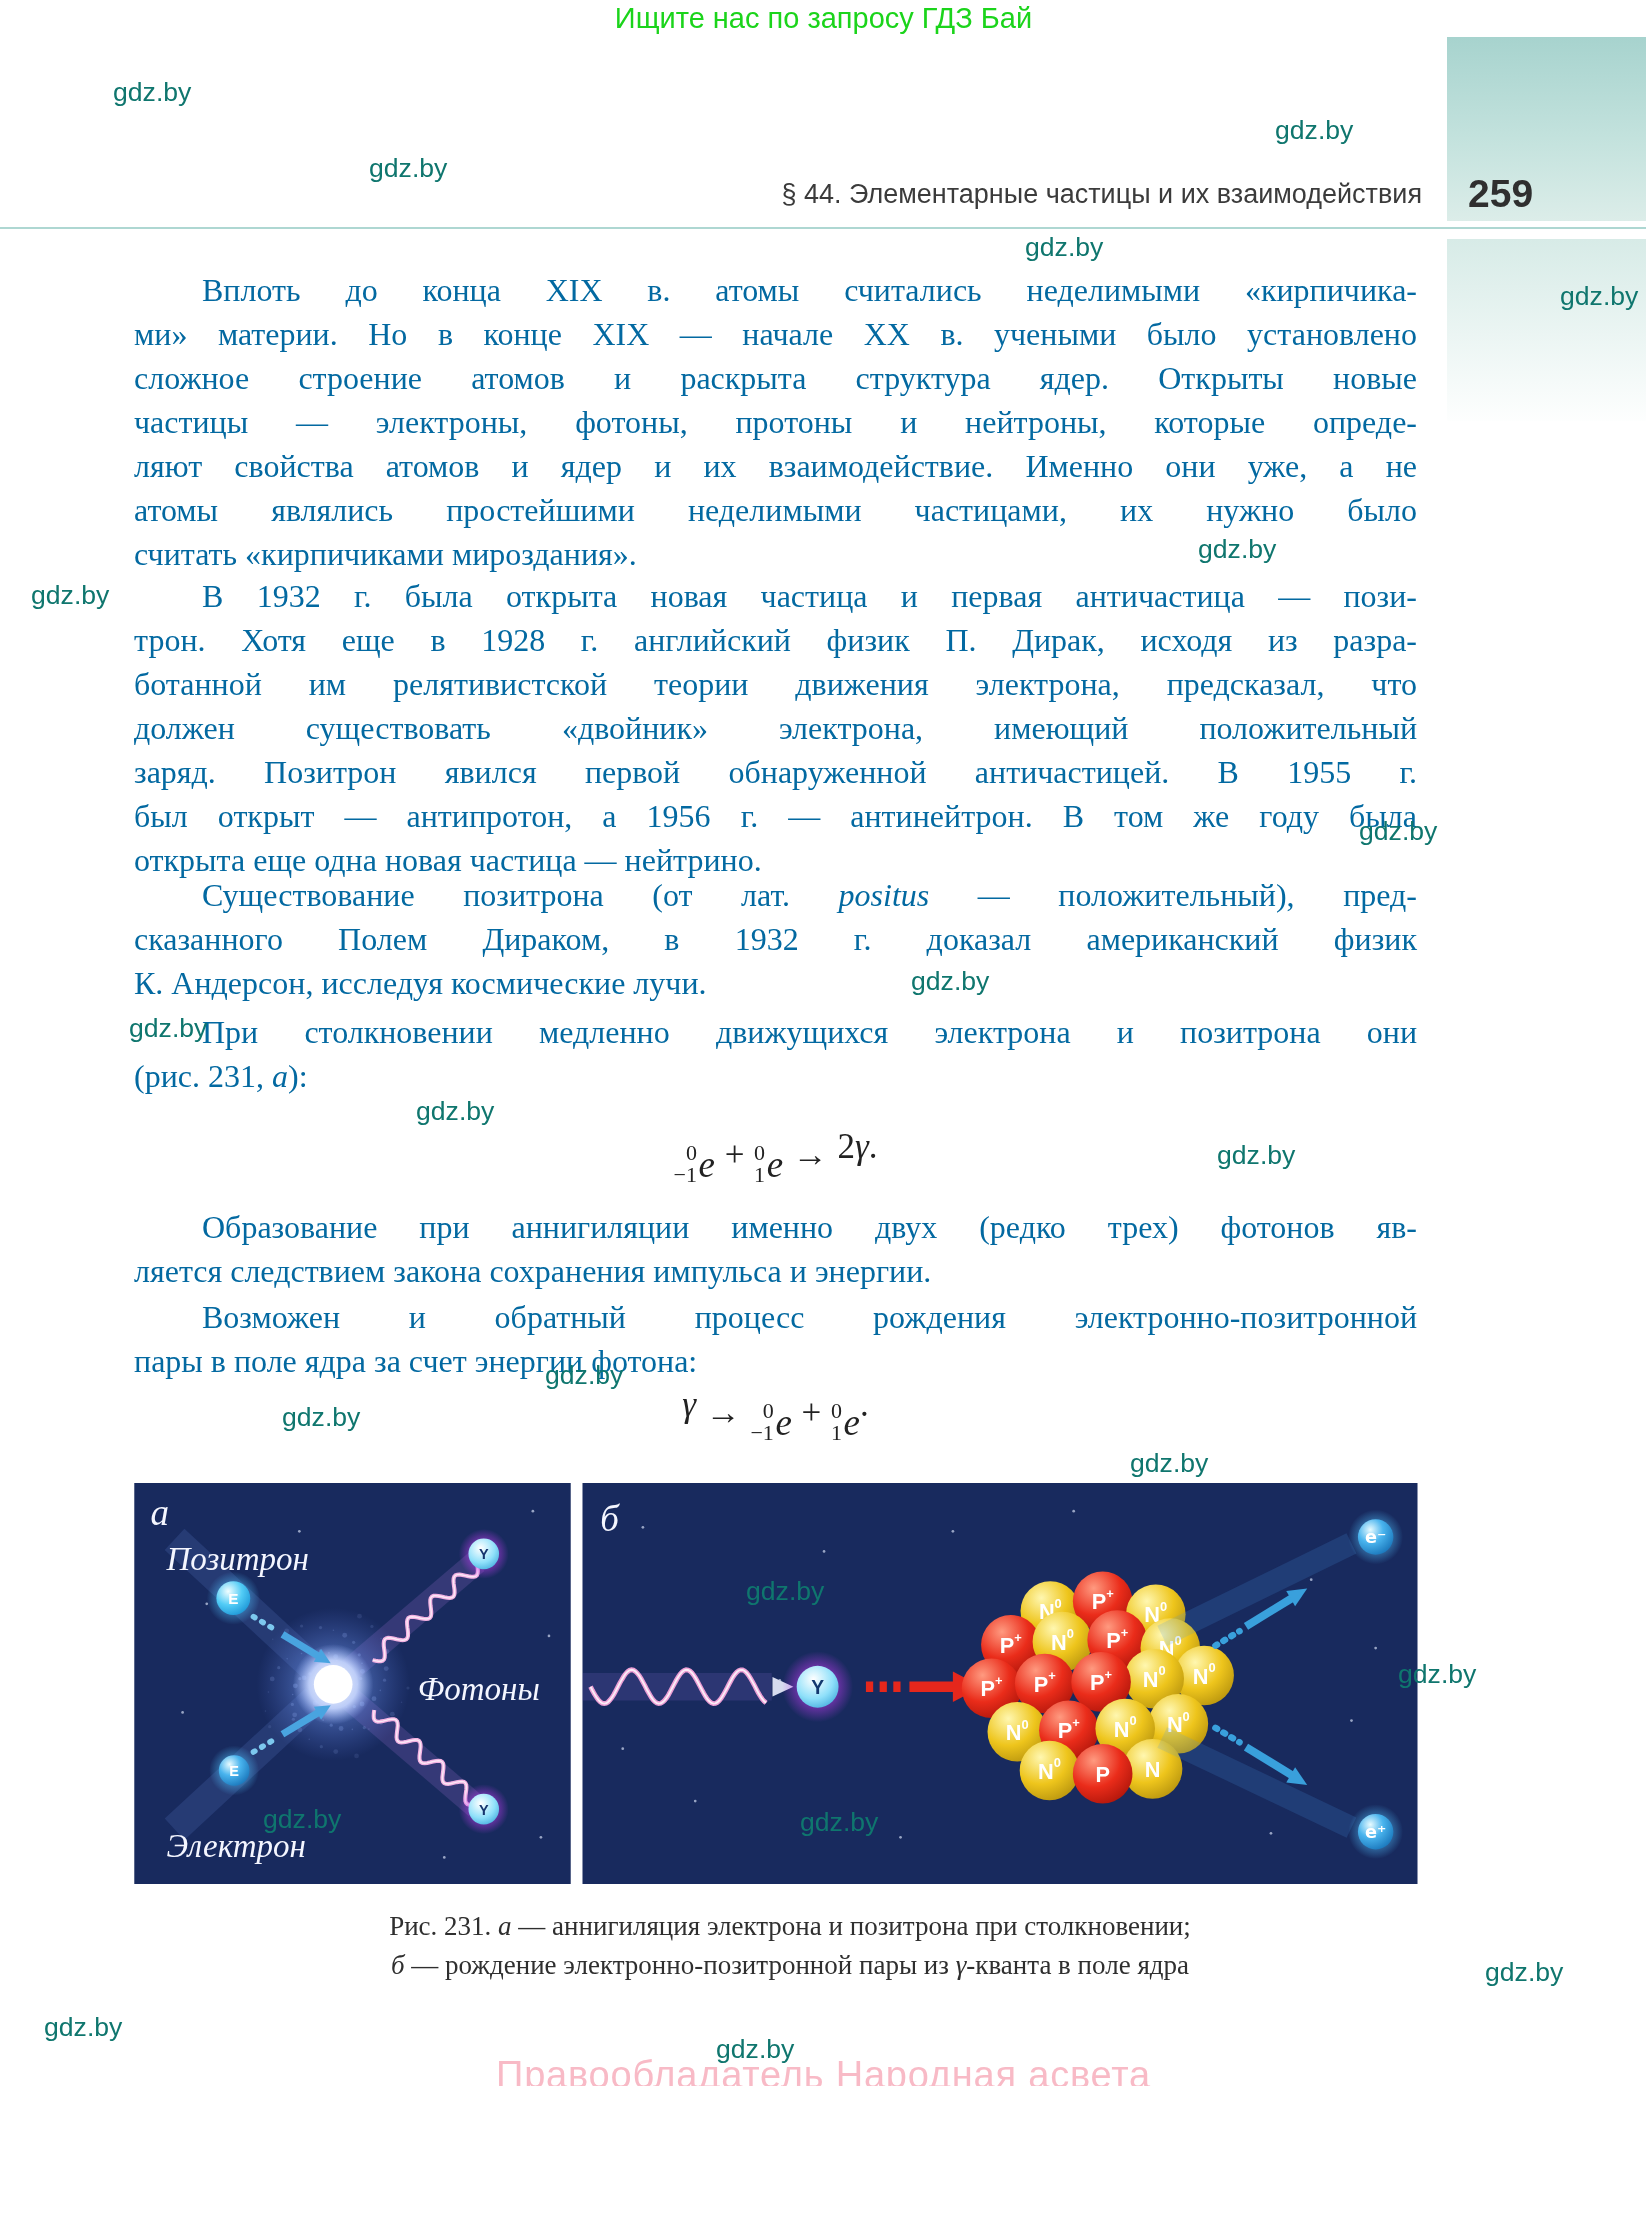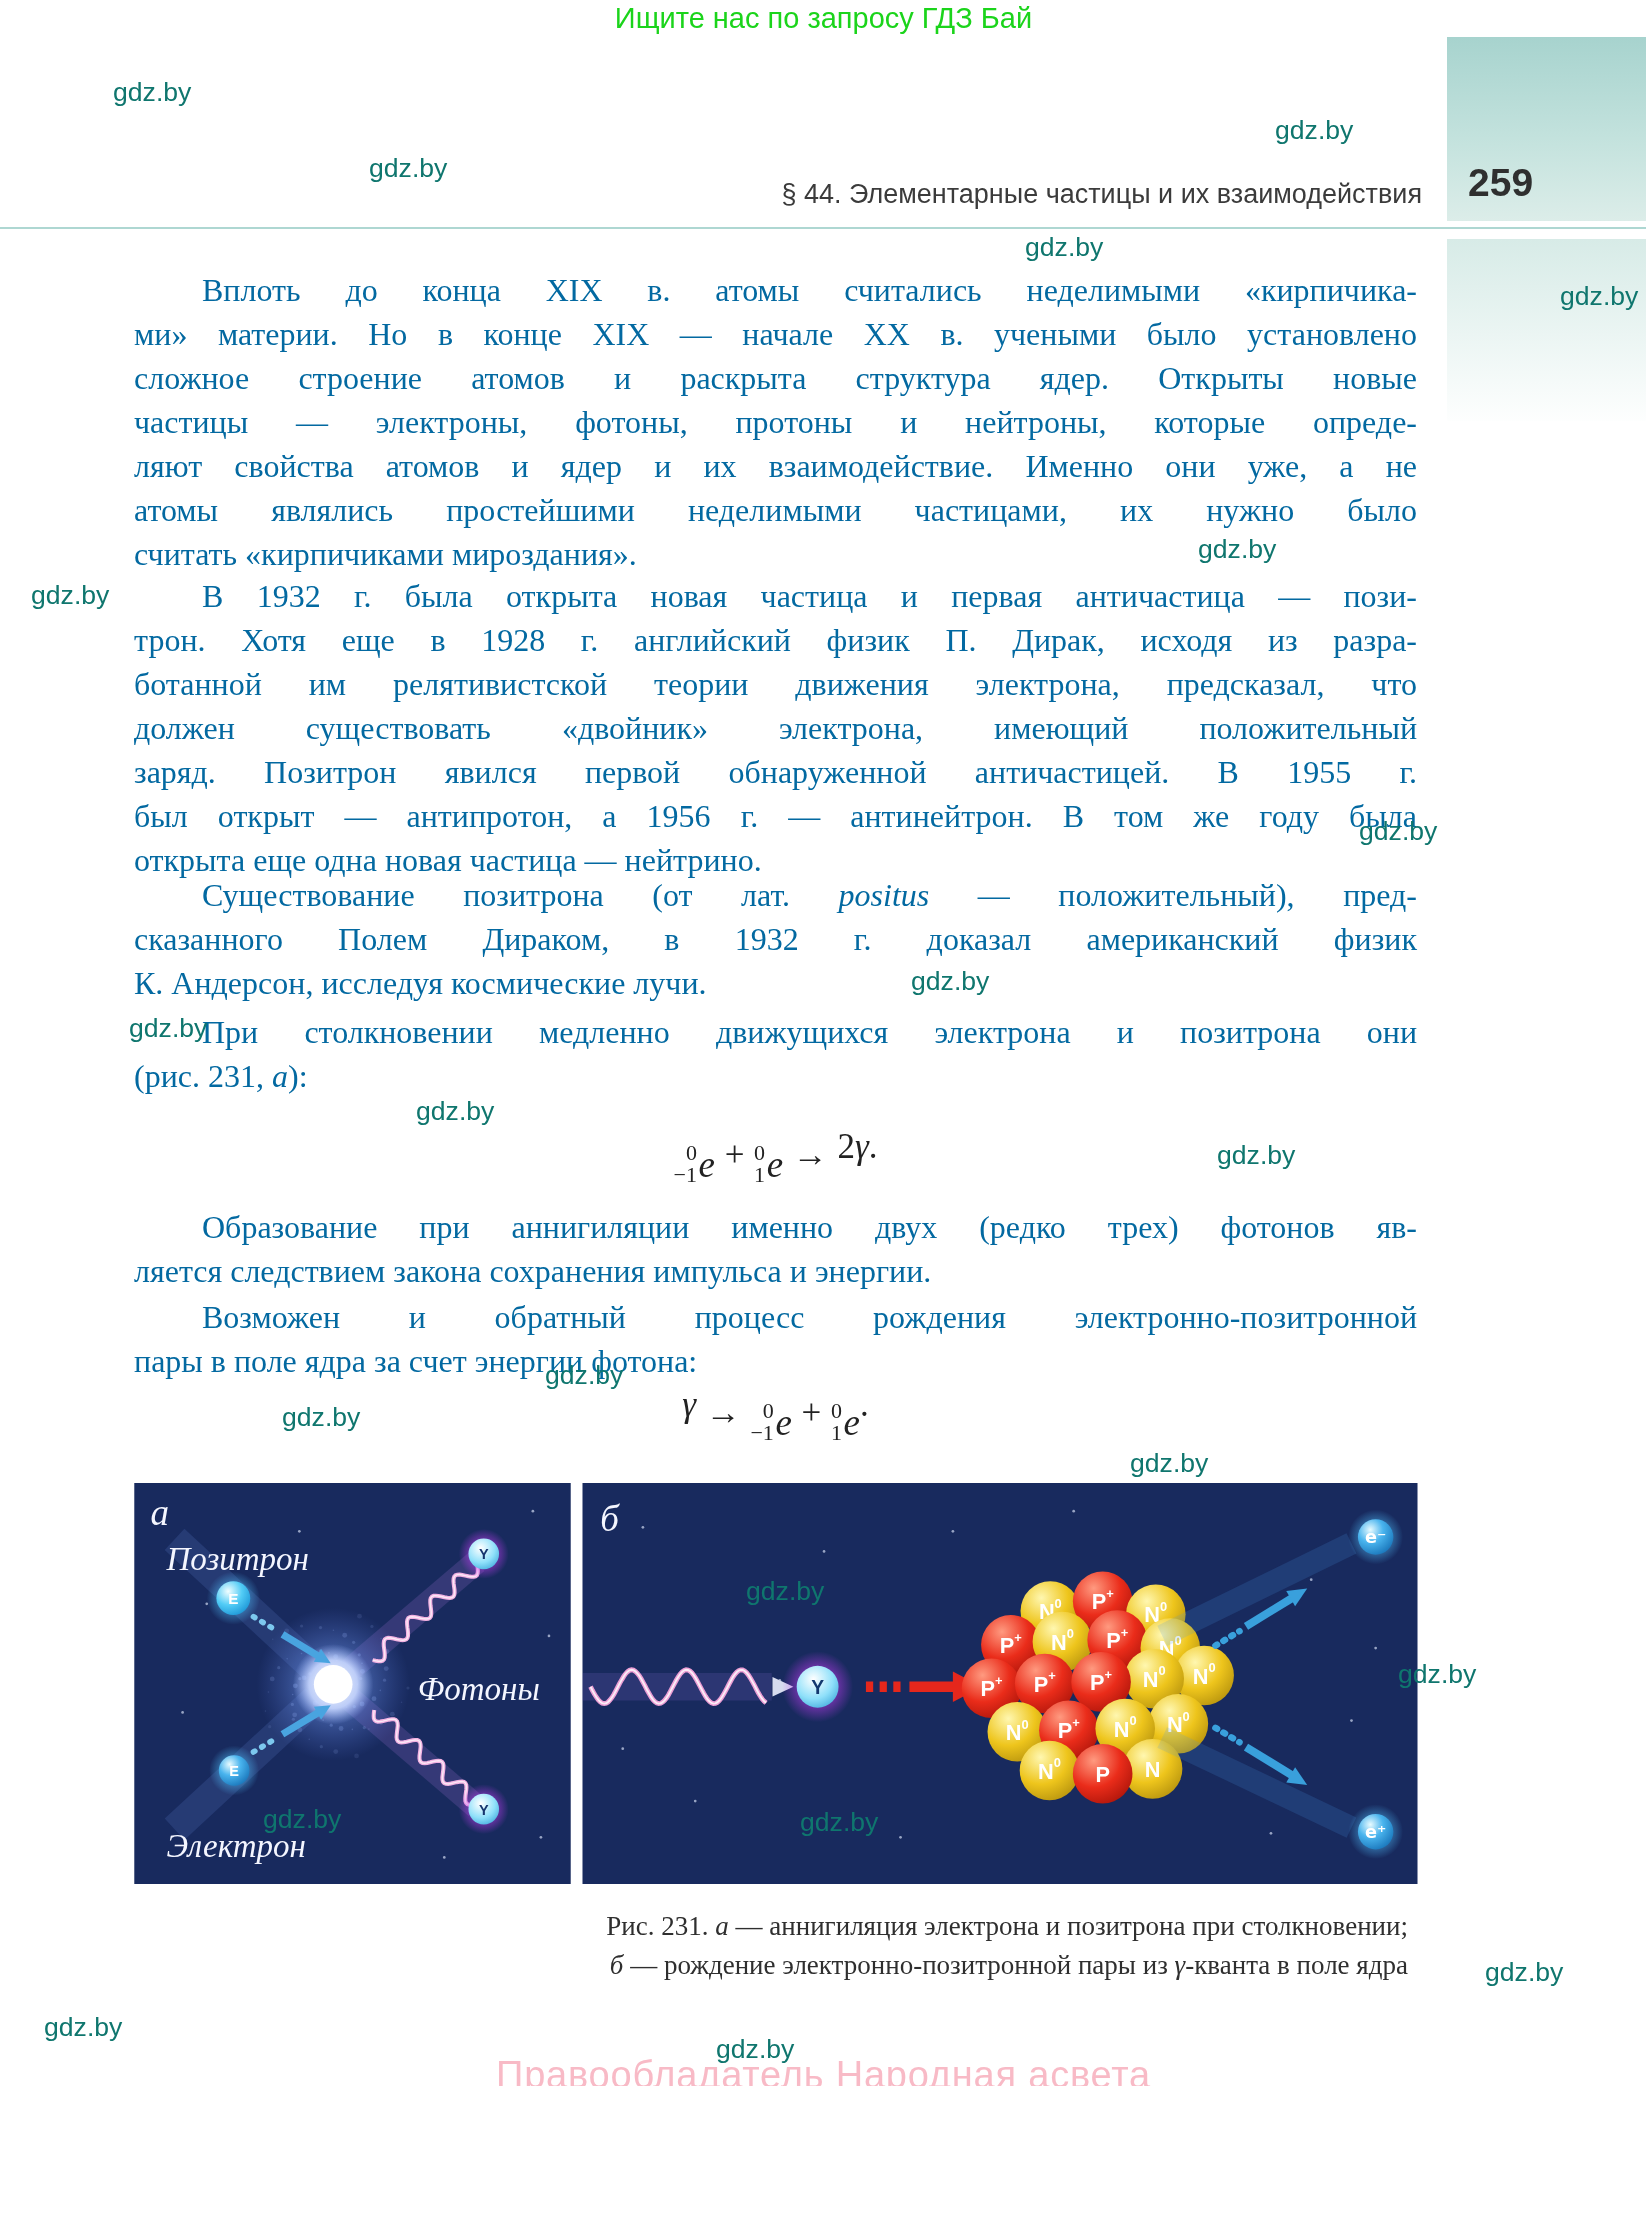--- a/index.html
+++ b/index.html
@@ -9,21 +9,21 @@
   
   .banner{position:absolute;left:0;top:1.6px;width:100%;text-align:center;
           font:29px "Liberation Sans",sans-serif;color:#1bd41b;}
 
   
   .section-title{position:absolute;right:225px;top:179px;
           font:27px "Liberation Sans",sans-serif;color:#3b3b3b;white-space:nowrap;}
   .rule{position:absolute;left:0;top:227px;width:1647px;height:2.4px;background:#aed7d2;}
   .pagebox{position:absolute;left:1447px;top:37px;width:200px;height:184px;
           background:linear-gradient(180deg,#a7d3ce 0%,#c3e2dd 55%,#dcede9 100%);}
-  .pagenum{position:absolute;left:21px;bottom:16px;font:bold 39px "Liberation Sans",sans-serif;color:#2f2f2f;}
+  .pagenum{position:absolute;left:21px;bottom:5px;font:bold 39px "Liberation Sans",sans-serif;color:#2f2f2f;}
   .sidebox{position:absolute;left:1447px;top:239px;width:200px;height:182px;
           background:linear-gradient(180deg,#d7ebe7 0%,rgba(248,252,251,0.25) 100%);}
 
   
   .para{position:absolute;left:134px;width:1283px;
         font:32px/44px "Liberation Serif","DejaVu Serif",serif;color:#0369a1;}
   .line{height:44px;text-align:justify;text-align-last:justify;white-space:nowrap;}
   .line.first{text-indent:68px;}
   .line.last{text-align-last:left;}
   .line i{font-style:italic;}
@@ -37,21 +37,21 @@
   .fbase{font-size:37px;font-style:italic;line-height:37px;}
   .fop{font-size:35px;margin:0 9.7px;vertical-align:middle;}
   .fplain{font-size:35px;}
   .fit{font-size:35px;font-style:italic;}
 
   
   .figure{position:absolute;left:134px;top:1483px;width:1284px;height:401px;}
   .figure svg{position:absolute;top:0;}
 
   
-  .caption{position:absolute;left:124px;top:1907px;width:1284px;text-align:right;
+  .caption{position:absolute;left:148px;top:1907px;width:1284px;text-align:center;
         font:27px/39px "Liberation Serif","DejaVu Serif",serif;color:#2f2f2f;}
   .caption i{font-style:italic;}
 
   
   .copyright{position:absolute;left:0;top:2054px;width:100%;text-align:center;
         font:38px "Liberation Sans",sans-serif;color:#f8bac6;letter-spacing:0.8px;}
   .links{position:absolute;left:0;top:2176px;width:100%;text-align:center;
         font:23.4px "Liberation Sans",sans-serif;color:#8b5cf6;white-space:pre;}
 
   

